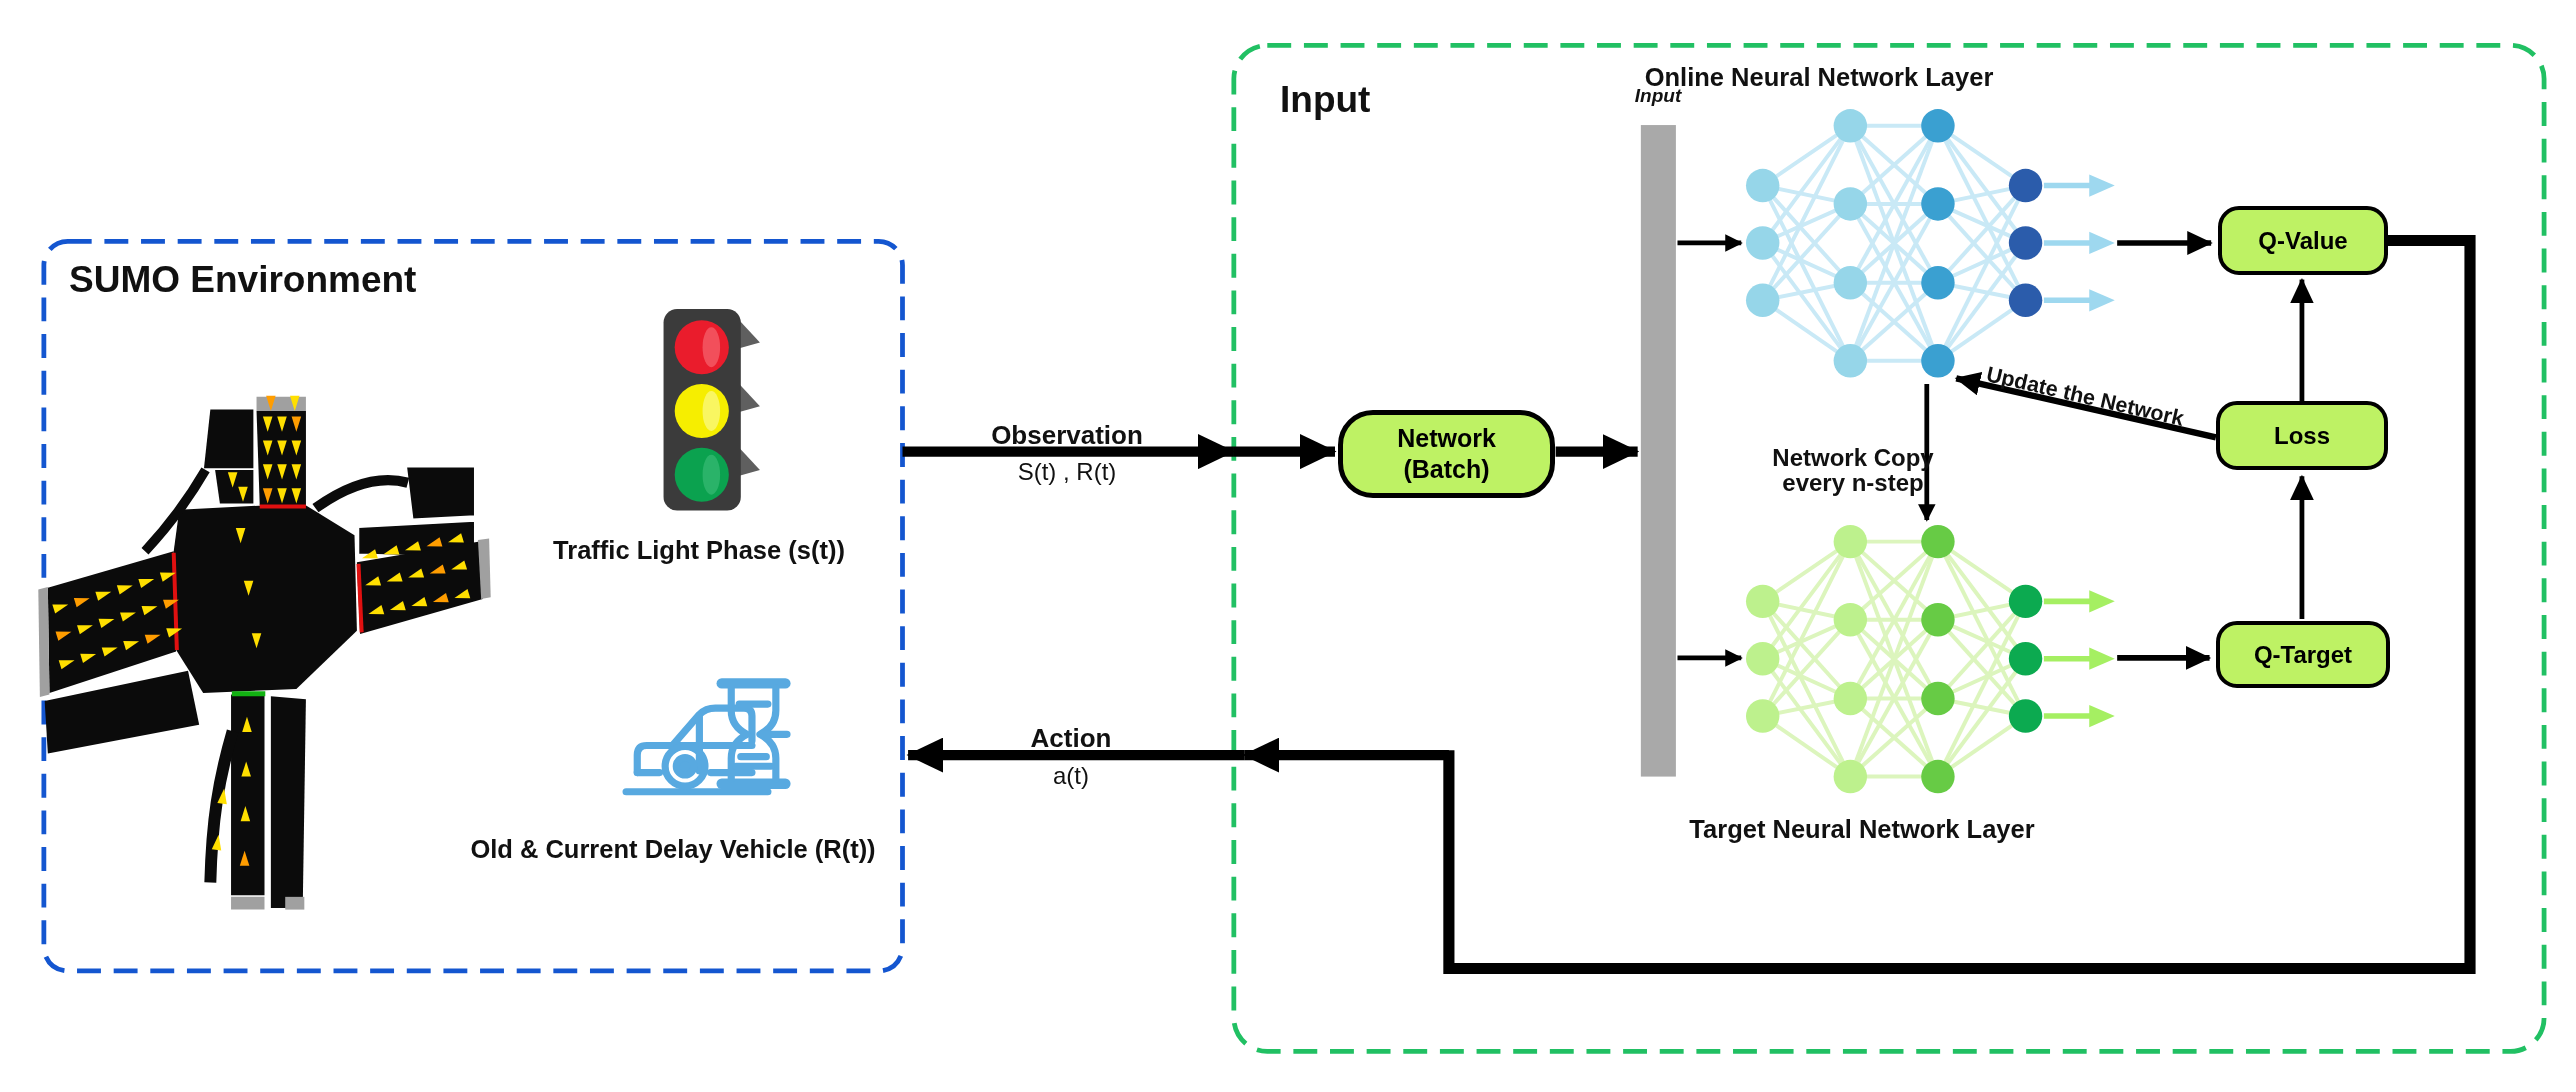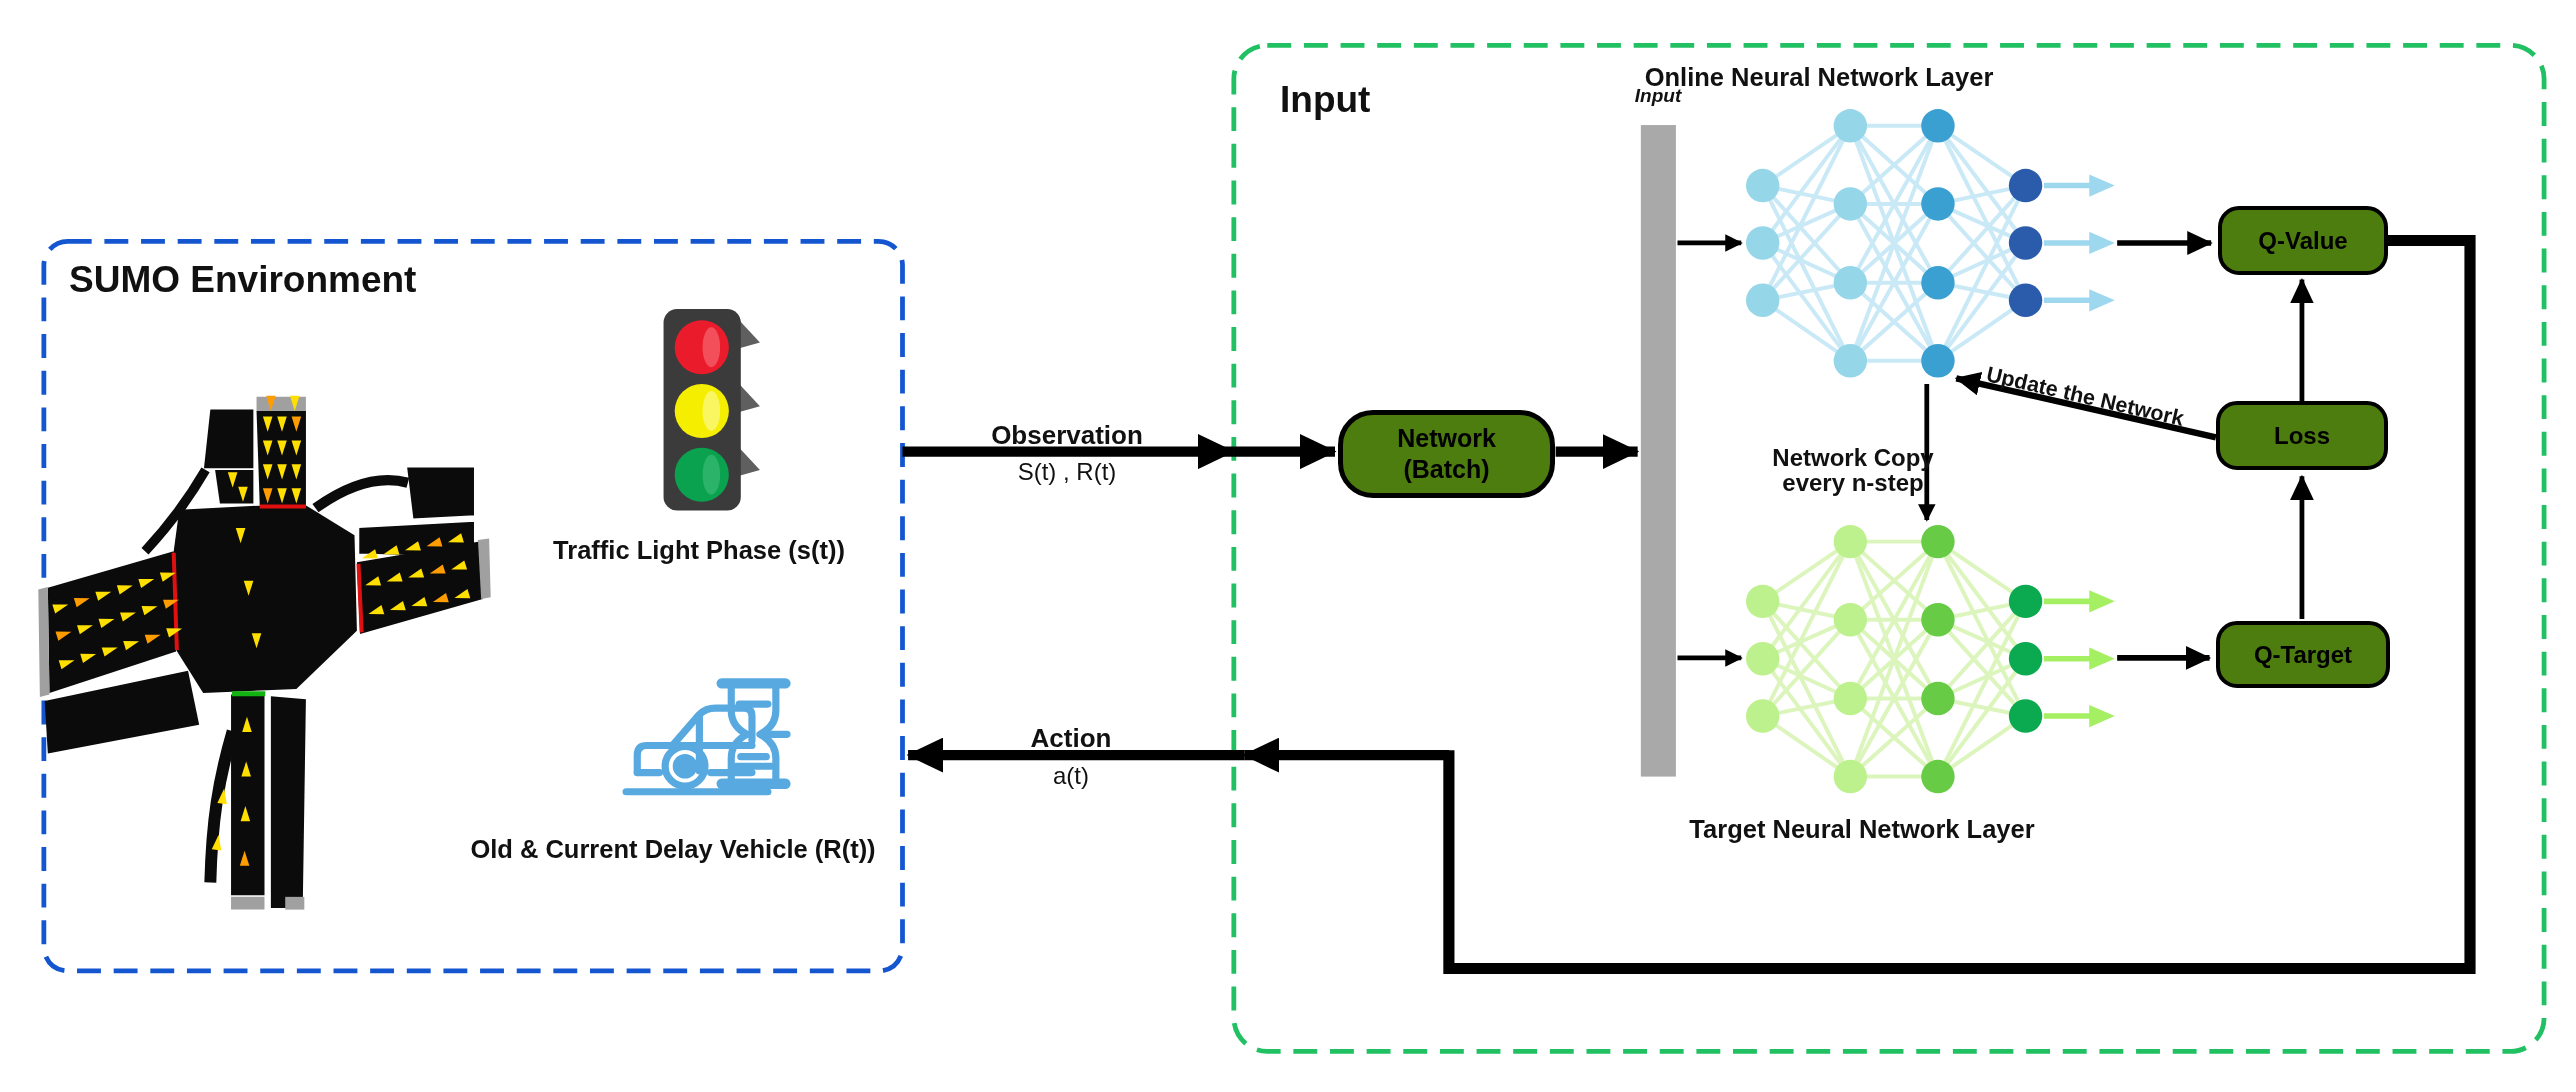--- a/index.html
+++ b/index.html
@@ -7,21 +7,21 @@
   #stage{position:absolute;left:0;top:0;width:2576px;height:1092px;}
   #gfx{position:absolute;left:0;top:0;}
   .lbl{position:absolute;color:#111;white-space:nowrap;}
   .big-title{font-size:37px;font-weight:bold;letter-spacing:0;}
   .cap{font-size:25.5px;font-weight:bold;transform:translate(-50%,-50%);}
   .flow-lbl{font-size:26px;font-weight:bold;transform:translate(-50%,-50%);}
   .flow-sub{font-size:24px;font-weight:normal;transform:translate(-50%,-50%);}
   .net-title{font-size:25.5px;font-weight:bold;transform:translate(-50%,-50%);}
   .small-note{font-size:24px;font-weight:bold;line-height:25px;text-align:center;transform:translate(-50%,-50%);margin-top:24px;}
   .rot-note{font-size:21.5px;font-weight:bold;transform:translate(-50%,-50%) rotate(13deg);}
-  .node-box{position:absolute;background:#4d7c0f;border:4.8px solid #000;border-radius:21px;
+  .node-box{position:absolute;background:#bef264;border:4.8px solid #000;border-radius:21px;
             display:flex;align-items:center;justify-content:center;flex-direction:column;
             font-weight:bold;font-size:24px;color:#000;box-sizing:border-box;}
   #memory-box{border-radius:35px;border-width:5.6px;font-size:25px;line-height:31px;}
 </style>
 </head>
 <body>
 
 <div id="stage">
 
   <svg id="gfx" width="2576" height="1092" viewBox="0 0 3234 1371">

